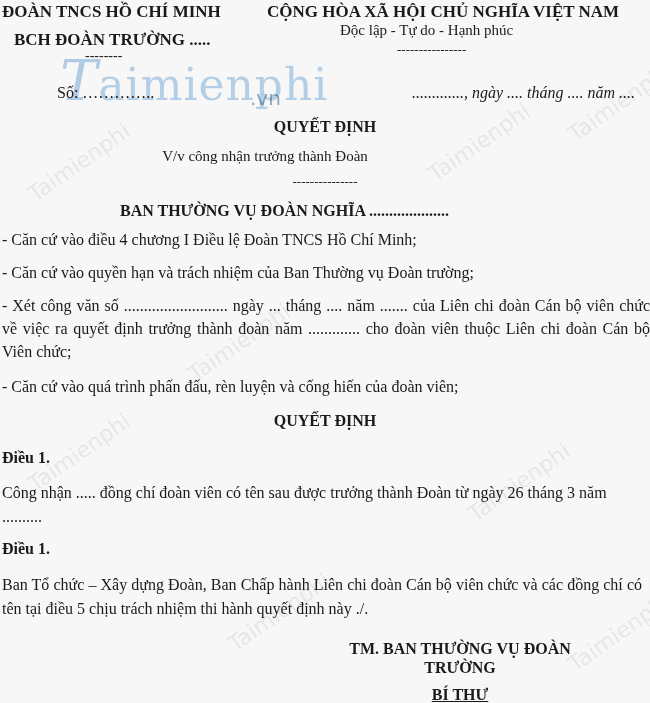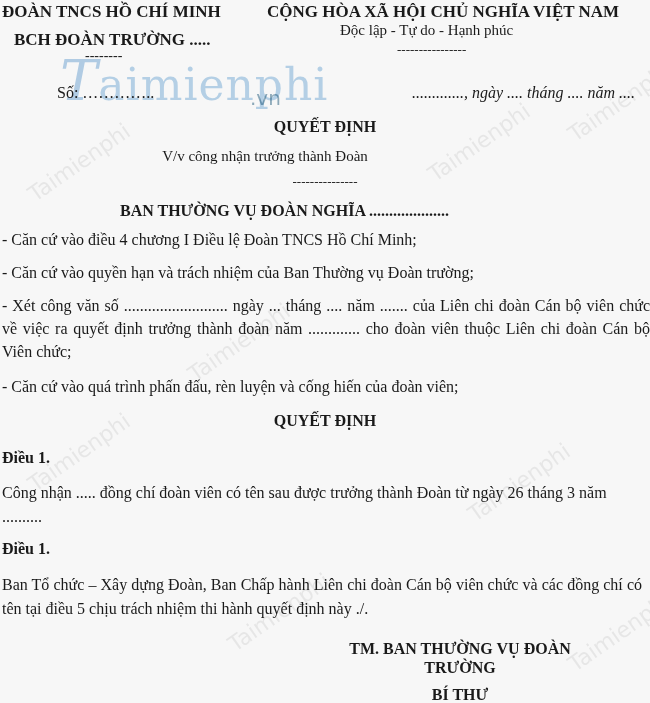--- a/index.html
+++ b/index.html
@@ -107,13 +107,13 @@
 <div class="abs hdr center" style="left:0; width:650px; top:412px; font-size:16px;">QUYẾT ĐỊNH</div>
 
 <div class="abs bold body-text" style="left:2px; top:449px;">Điều 1.</div>
 <div class="para" style="top:481px; left:2px; width:620px; text-align:left;">Công nhận ..... đồng chí đoàn viên có tên sau được trưởng thành Đoàn từ ngày 26 tháng 3 năm ..........</div>
 
 <div class="abs bold body-text" style="left:2px; top:540px;">Điều 1.</div>
 <div class="para" style="top:573px; left:2px; width:640px;">Ban Tổ chức – Xây dựng Đoàn, Ban Chấp hành Liên chi đoàn Cán bộ viên chức và các đồng chí có tên tại điều 5 chịu trách nhiệm thi hành quyết định này ./.</div>
 
 <div class="abs hdr center" style="left:330px; width:260px; top:640px; font-size:16px;">TM. BAN THƯỜNG VỤ ĐOÀN</div>
 <div class="abs hdr center" style="left:330px; width:260px; top:659px; font-size:16px;">TRƯỜNG</div>
-<div class="abs hdr center" style="left:330px; width:260px; top:686px; font-size:16px;">BÍ THƯ</div>
+<div class="abs hdr center" style="left:330px; width:260px; top:686px; font-size:16px;text-decoration:underline;">BÍ THƯ</div>
 
 </body></html>

